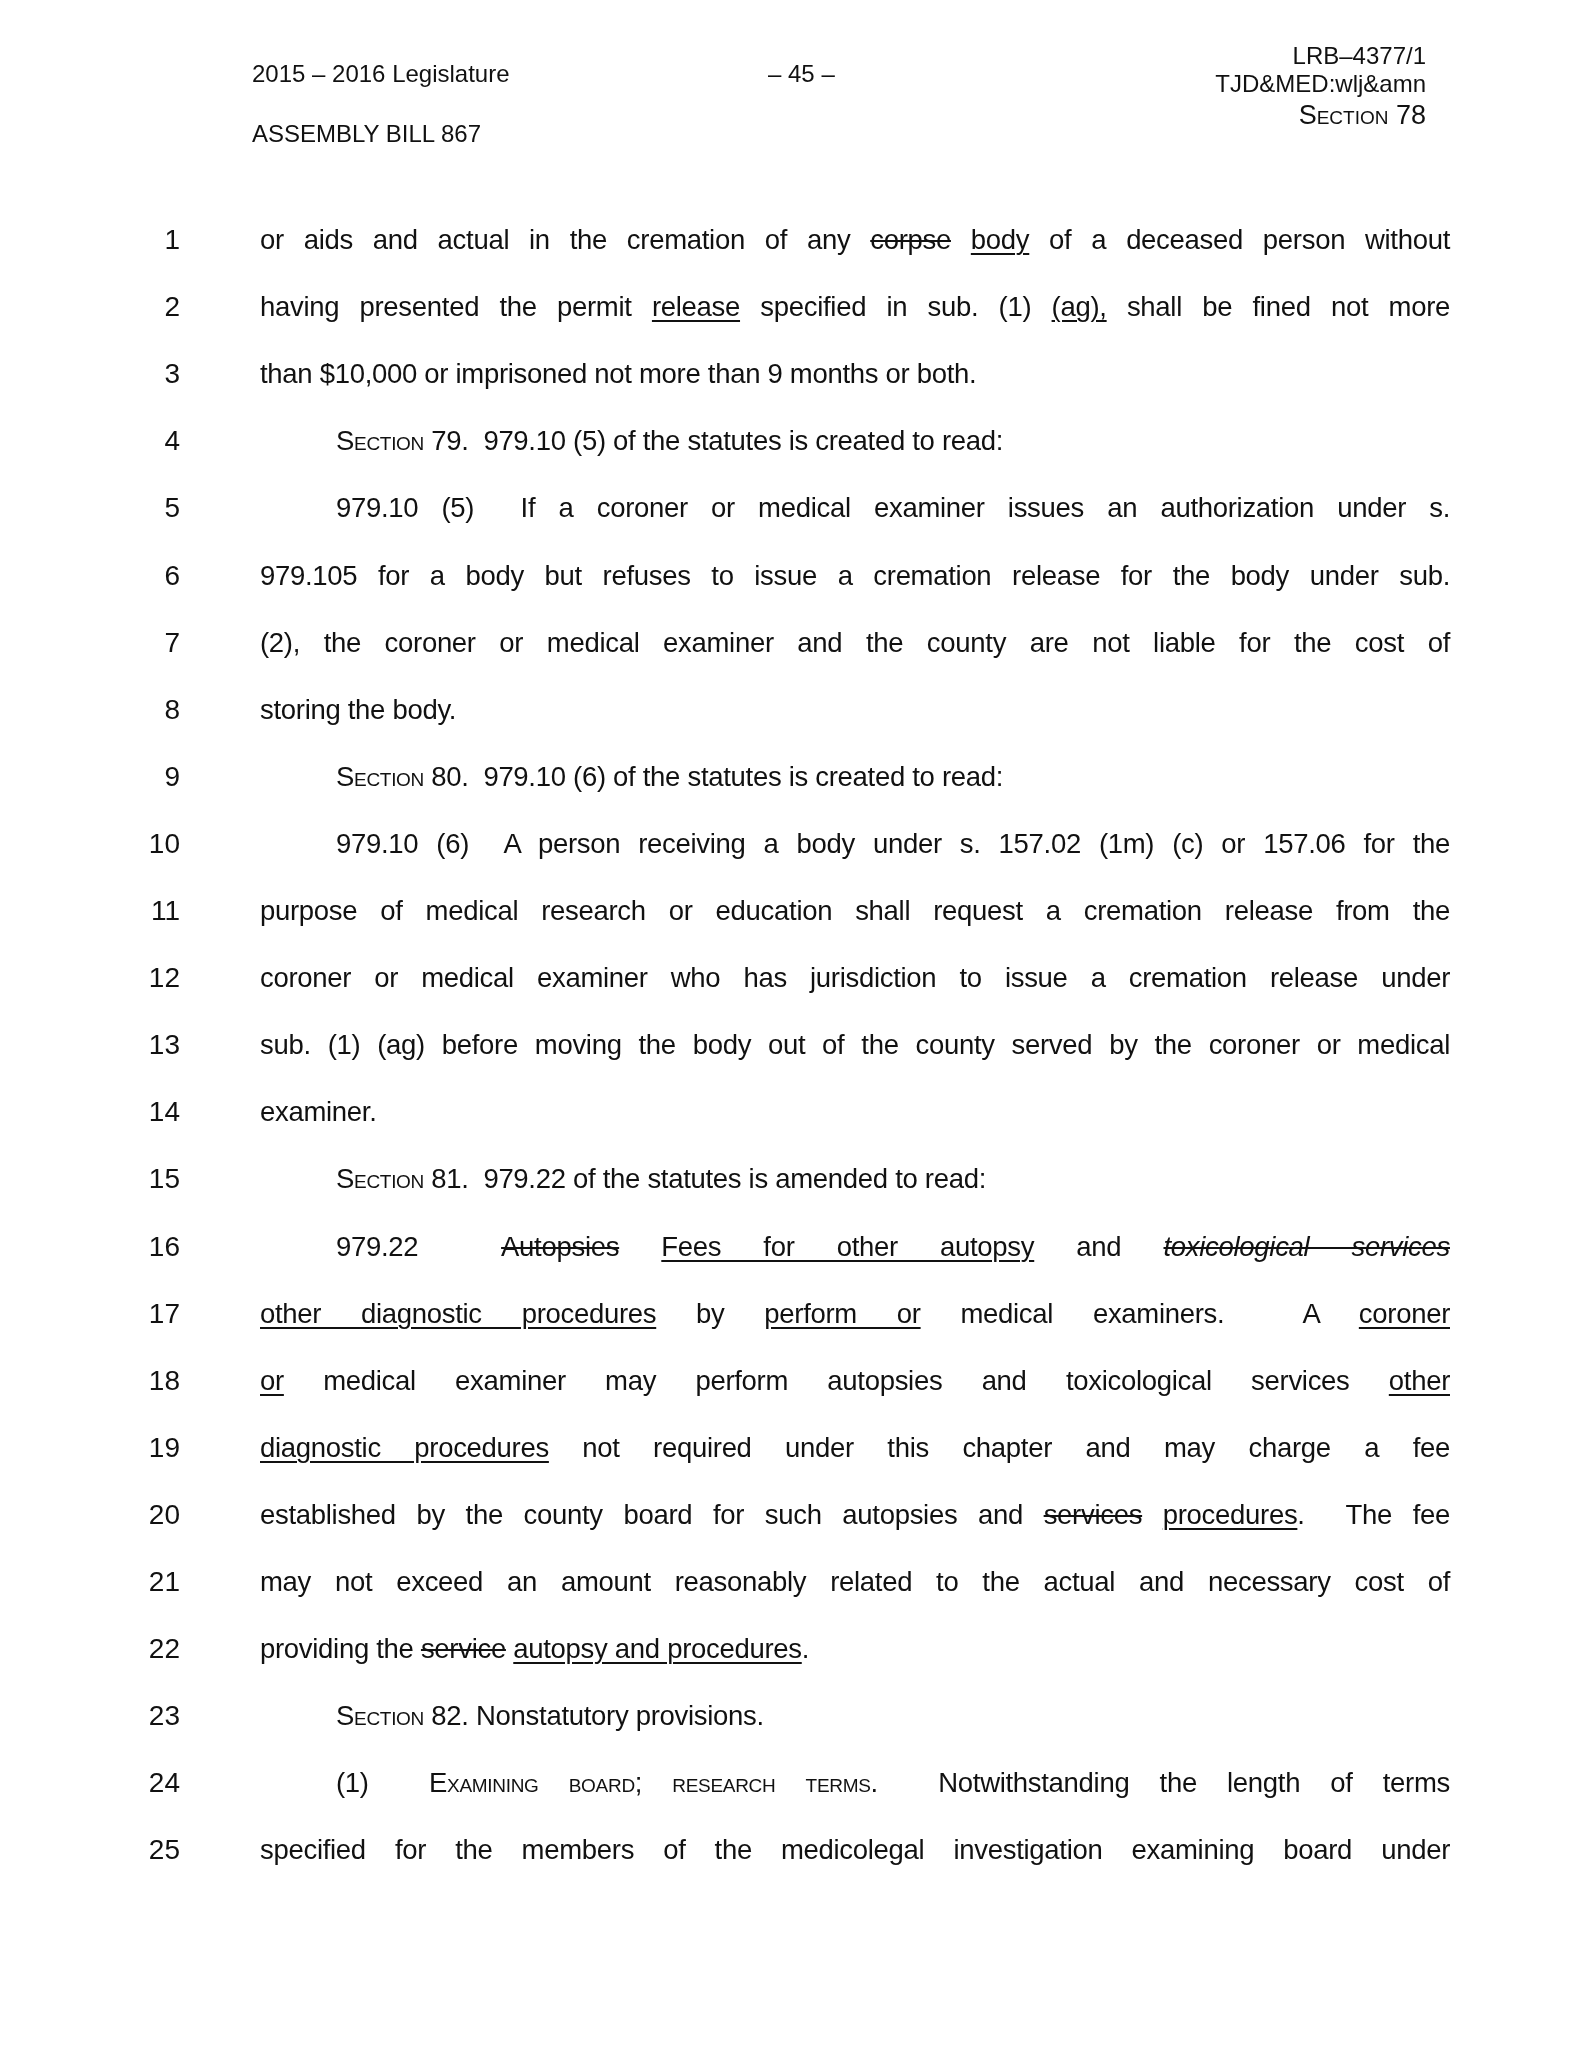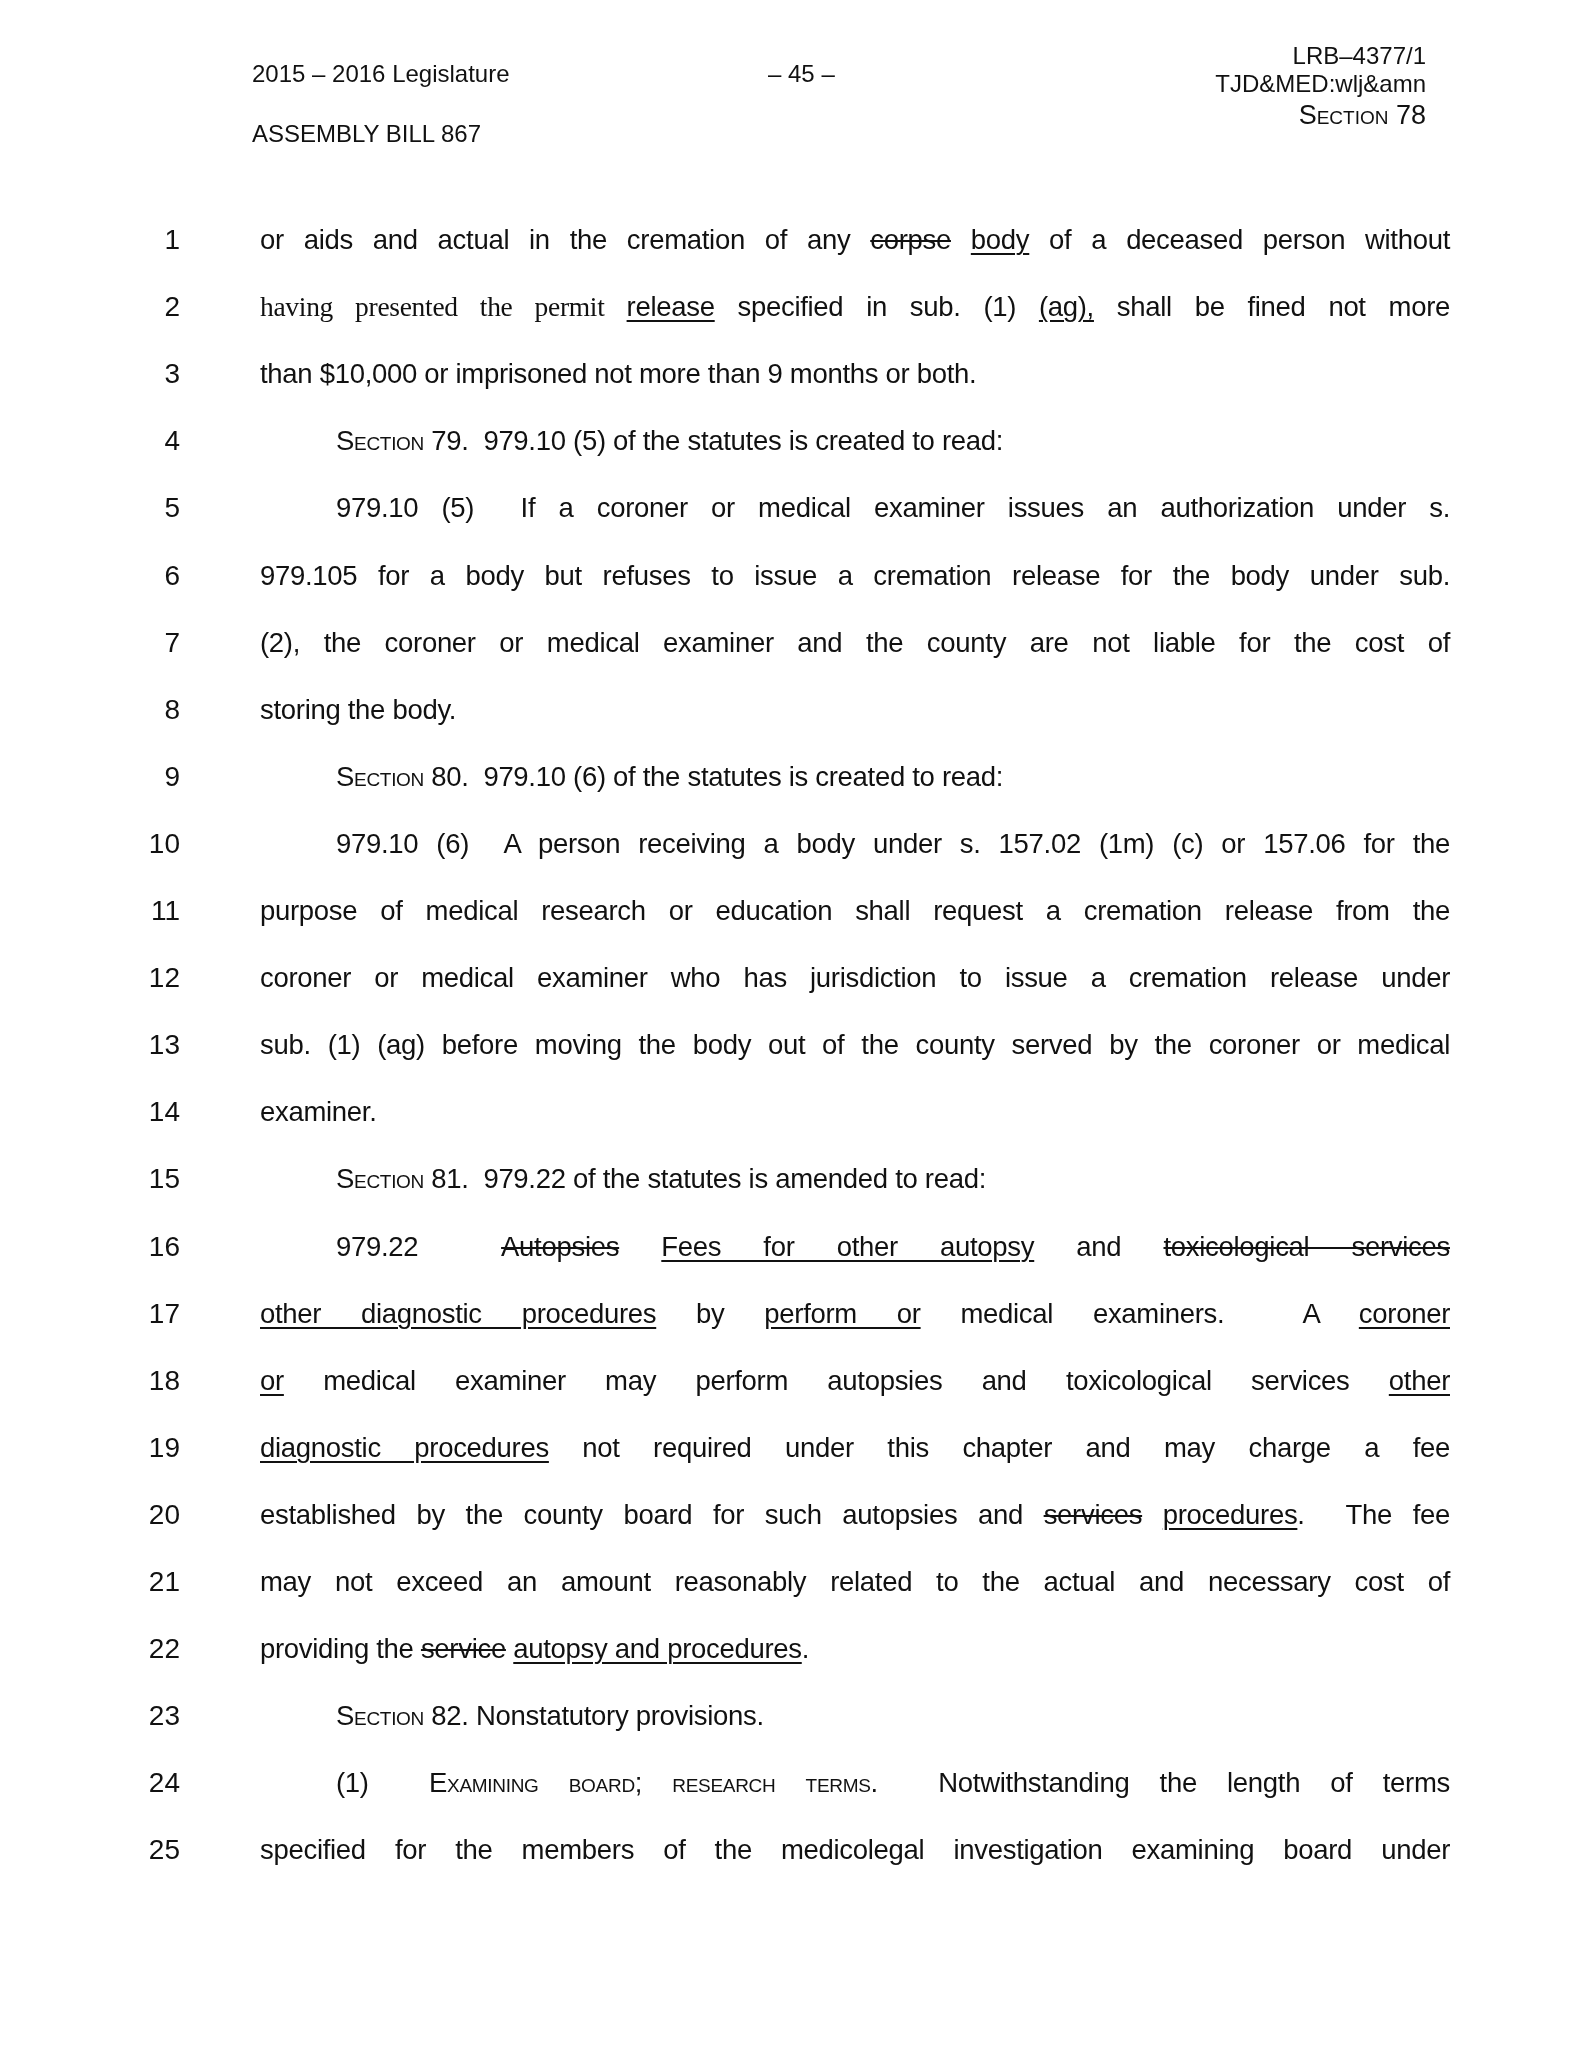--- a/index.html
+++ b/index.html
@@ -36,21 +36,21 @@
   </div>
 </div>
 
 <div id="body-lines">
     <div class="line" style="top: 220px;">
       <div class="ln">1</div>
       <div class="txt"><span style="white-space: pre;">or aids and actual in the cremation of any </span><span class="del" style="white-space: pre;">corpse</span><span style="white-space: pre;"> </span><span class="ins" style="white-space: pre;">body</span><span style="white-space: pre;"> of a deceased person without</span></div>
     </div>
     <div class="line" style="top: 287.1px;">
       <div class="ln">2</div>
-      <div class="txt"><span style="white-space: pre; font-family: Liberation Serif, serif;">having presented the permit </span><span class="ins" style="white-space: pre;">release</span><span style="white-space: pre;"> specified in sub. (1) </span><span class="ins" style="white-space: pre;">(ag),</span><span style="white-space: pre;"> shall be fined not more</span></div>
+      <div class="txt"><span style="white-space: pre;">having presented the permit </span><span class="ins" style="white-space: pre;">release</span><span style="white-space: pre;"> specified in sub. (1) </span><span class="ins" style="white-space: pre;">(ag),</span><span style="white-space: pre;"> shall be fined not more</span></div>
     </div>
     <div class="line" style="top: 354.2px;">
       <div class="ln">3</div>
       <div class="txt last"><span style="white-space: pre;">than $10,000 or imprisoned not more than 9 months or both.</span></div>
     </div>
     <div class="line" style="top: 421.3px;">
       <div class="ln">4</div>
       <div class="txt indent last"><span class="sc" style="white-space: pre;">Section 79.</span><span style="white-space: pre;">  979.10 (5) of the statutes is created to read:</span></div>
     </div>
     <div class="line" style="top: 488.4px;">
@@ -92,21 +92,21 @@
     <div class="line" style="top: 1092.3px;">
       <div class="ln">14</div>
       <div class="txt last"><span style="white-space: pre;">examiner.</span></div>
     </div>
     <div class="line" style="top: 1159.4px;">
       <div class="ln">15</div>
       <div class="txt indent last"><span class="sc" style="white-space: pre;">Section 81.</span><span style="white-space: pre;">  979.22 of the statutes is amended to read:</span></div>
     </div>
     <div class="line" style="top: 1226.5px;">
       <div class="ln">16</div>
-      <div class="txt indent"><span style="white-space: pre;">979.22  </span><span class="del" style="white-space: pre;">Autopsies</span><span style="white-space: pre;"> </span><span class="ins" style="white-space: pre;">Fees for other autopsy</span><span style="white-space: pre;"> and </span><span class="del" style="white-space: pre;">toxicological services</span></div>
+      <div class="txt indent"><span style="white-space: pre;">979.22  </span><span class="del" style="white-space: pre;">Autopsies</span><span style="white-space: pre;"> </span><span class="ins" style="white-space: pre;">Fees for other autopsy</span><span style="white-space: pre;"> and </span><span class="del" style="white-space: pre; font-style: italic;">toxicological services</span></div>
     </div>
     <div class="line" style="top: 1293.6px;">
       <div class="ln">17</div>
       <div class="txt"><span class="ins" style="white-space: pre;">other diagnostic procedures</span><span style="white-space: pre;"> by </span><span class="ins" style="white-space: pre;">perform or</span><span style="white-space: pre;"> medical examiners.  A </span><span class="ins" style="white-space: pre;">coroner</span></div>
     </div>
     <div class="line" style="top: 1360.7px;">
       <div class="ln">18</div>
       <div class="txt"><span class="ins" style="white-space: pre;">or</span><span style="white-space: pre;"> medical examiner may perform autopsies and toxicological services </span><span class="ins" style="white-space: pre;">other</span></div>
     </div>
     <div class="line" style="top: 1427.8px;">

